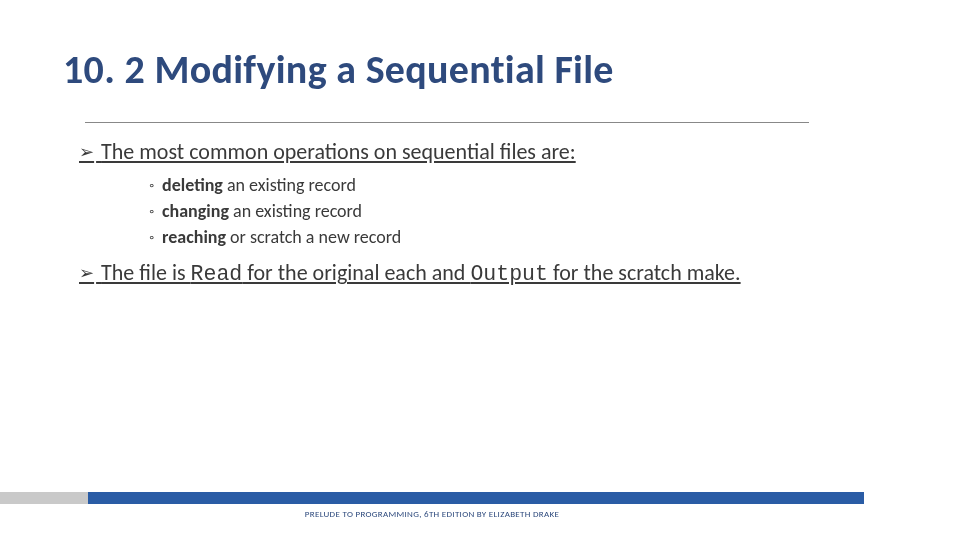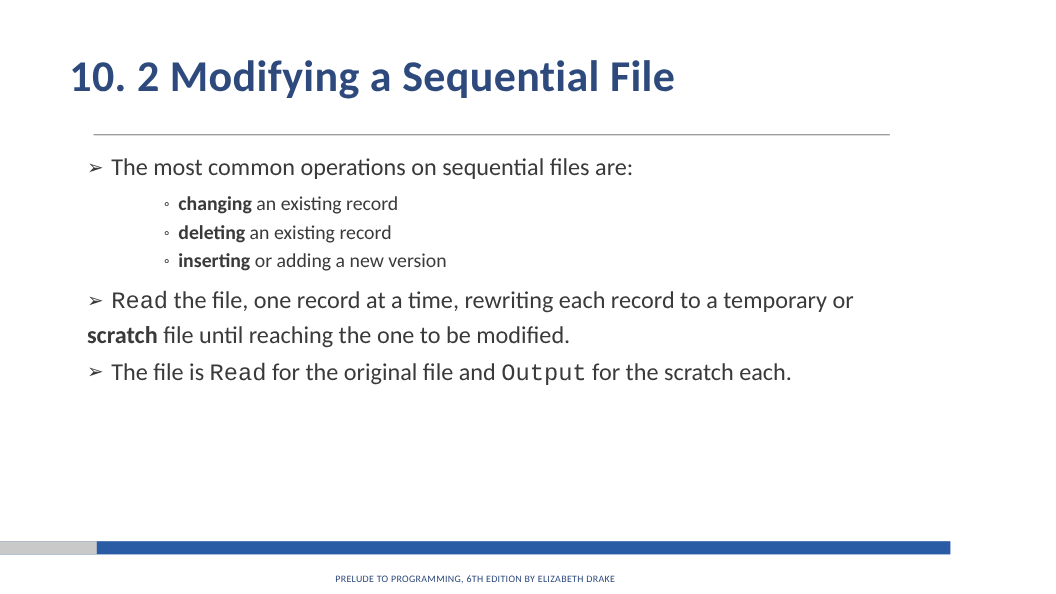--- a/index.html
+++ b/index.html
@@ -31,20 +31,21 @@
   }
   .content {
     padding-left: 24px;
     padding-right: 8px;
   }
   .item {
     font-size: 22px;
     line-height: 1.32;
     margin-bottom: 4px;
     color: #3a3a3a;
+    text-decoration: underline;
   }
   .arrow {
     font-family: Arial, sans-serif;
     font-size: 18px;
     vertical-align: 1px;
     color: #3a3a3a;
     margin-right: 2px;
   }
   .sublist {
     padding-left: 70px;
@@ -82,21 +83,21 @@
     position: absolute;
     left: 0;
     bottom: 36px;
     width: 88px;
     height: 12px;
     background: #c9c9c9;
   }
   .footer-text {
     position: absolute;
     left: 0; right: 0;
-    bottom: 8px;
+    bottom: 21px;
     text-align: center;
     font-size: 9px;
     letter-spacing: 0.3px;
     color: #2e4a7d;
   }
 </style>
 </head>
 <body>
 
 <div class="slide">
@@ -108,40 +109,36 @@
   <div class="content">
 
     <div class="item">
       <span class="arrow">➢</span>
       <span>The most common operations on sequential files are:</span>
     </div>
 
     <div class="sublist">
       <div class="sub">
         <span class="circ">◦</span>
+        <b>deleting</b><span> an existing record</span>
+      </div>
+      <div class="sub">
+        <span class="circ">◦</span>
         <b>changing</b><span> an existing record</span>
       </div>
       <div class="sub">
         <span class="circ">◦</span>
-        <b>deleting</b><span> an existing record</span>
-      </div>
-      <div class="sub">
-        <span class="circ">◦</span>
-        <b>inserting</b><span> or adding a new version</span>
+        <b>reaching</b><span> or scratch a new record</span>
       </div>
     </div>
 
-    <div class="item">
-      <span class="arrow">➢</span>
-      <span class="mono">Read</span><span> the file, one record at a time, rewriting each record to a temporary or </span><b>scratch</b><span> file until reaching the one to be modified.</span>
-    </div>
 
     <div class="item">
       <span class="arrow">➢</span>
-      <span>The file is </span><span class="mono">Read</span><span> for the original file and </span><span class="mono">Output</span><span> for the scratch each.</span>
+      <span>The file is </span><span class="mono">Read</span><span> for the original each and </span><span class="mono">Output</span><span> for the scratch make.</span>
     </div>
 
 
   </div>
 
   <div class="footer-band">
     <div class="bar-blue"></div>
     <div class="bar-grey"></div>
     <div class="footer-text">PRELUDE TO PROGRAMMING, 6TH EDITION BY ELIZABETH DRAKE</div>
   </div>

